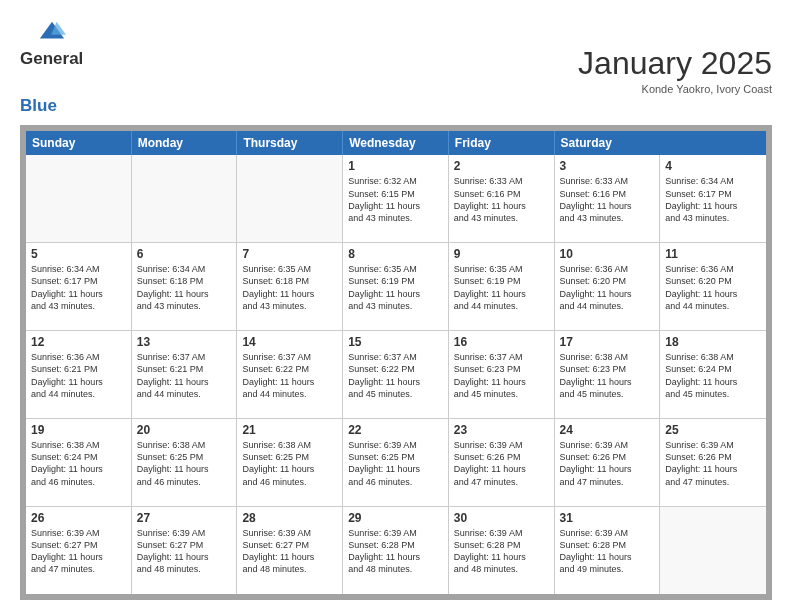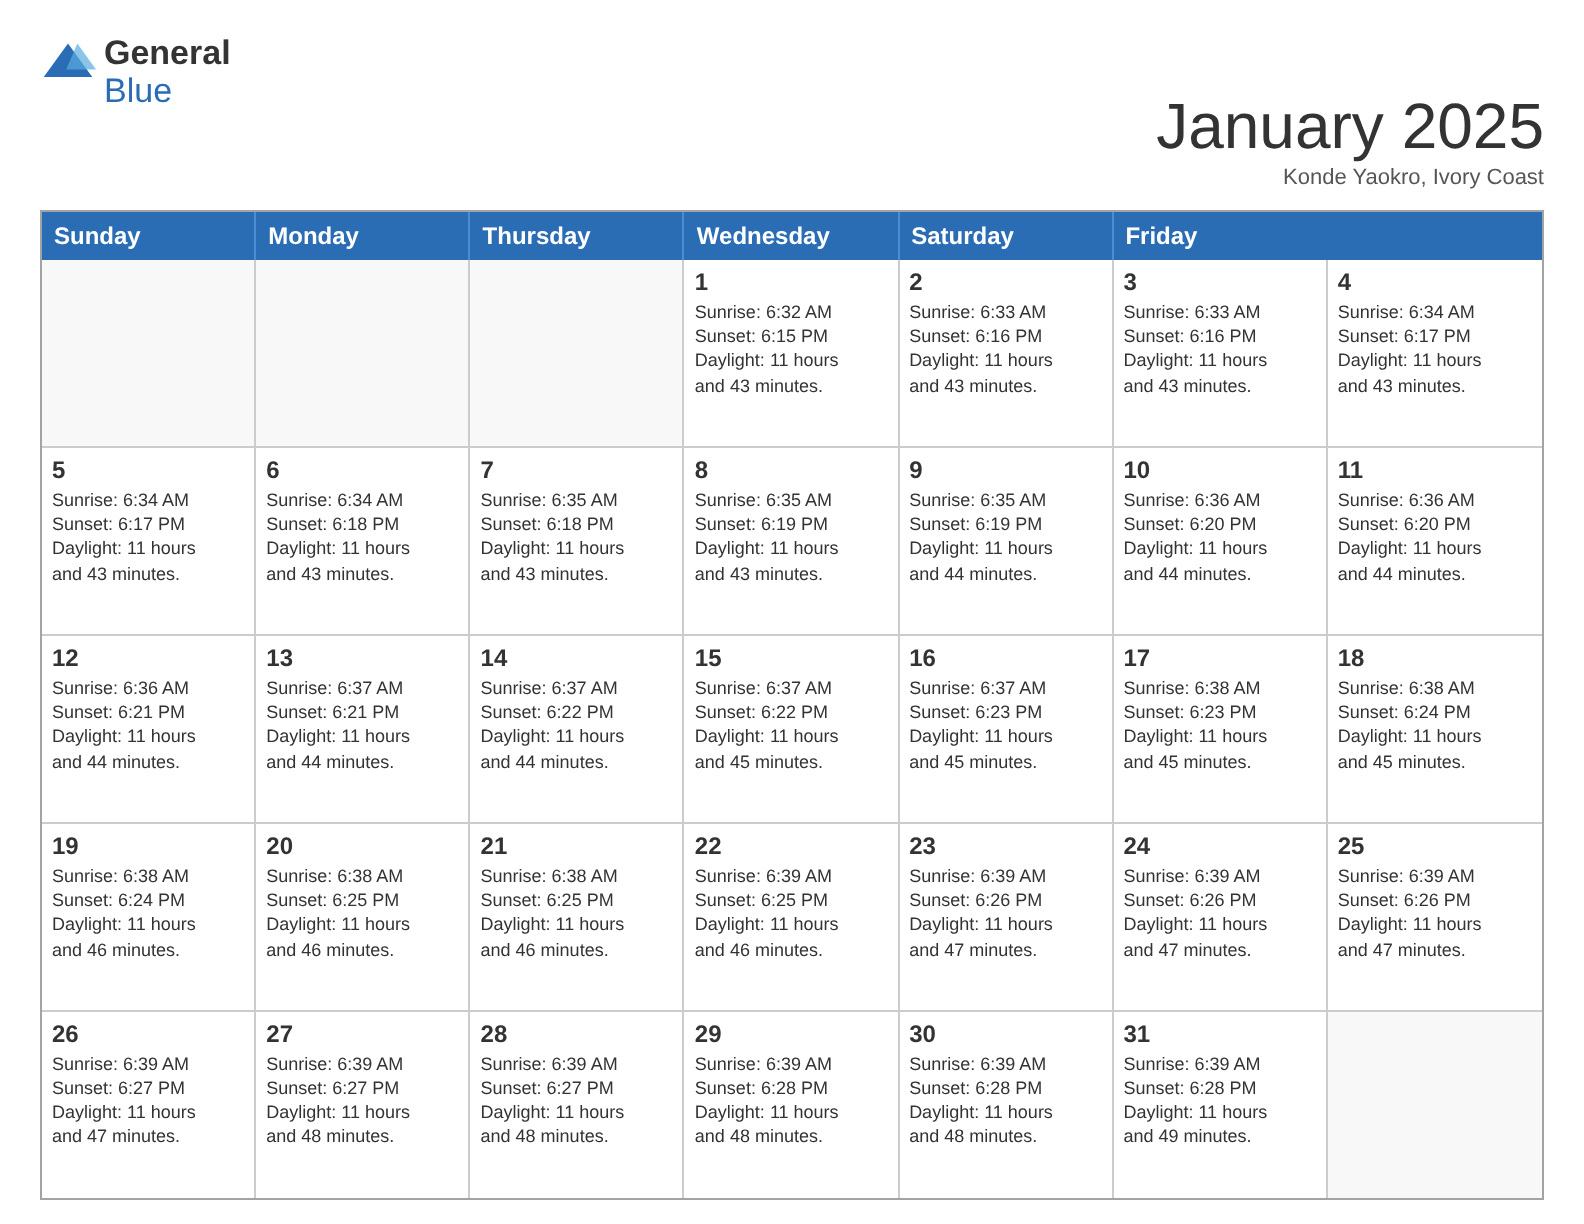--- a/index.html
+++ b/index.html
@@ -18,37 +18,39 @@
       flex-direction: column;
     }
     .header {
       display: flex;
       justify-content: space-between;
       align-items: flex-start;
       margin-bottom: 10px;
     }
     .logo {
       display: flex;
-      align-items: flex-start;
+      align-items: center;
       gap: 4px;
+      flex-direction: column;
     }
     .logo-text {
       display: flex;
       flex-direction: column;
       line-height: 1.1;
     }
     .logo-general {
       font-size: 17px;
       font-weight: bold;
       color: #333;
     }
     .logo-blue {
       font-size: 17px;
-      font-weight: normal;
+      font-weight: bold;
       color: #2a6db5;
+      margin-top: 28px;
     }
     .logo-icon {
       width: 28px;
       height: 28px;
     }
     .title-block {
       text-align: right;
     }
     .title-month {
       font-size: 32px;
@@ -59,21 +61,21 @@
     }
     .title-location {
       font-size: 11px;
       color: #555;
       margin-top: 2px;
     }
     .calendar {
       flex: 1;
       display: flex;
       flex-direction: column;
-      border: 1px solid #a3a3a3;
+      border: 6px solid #a3a3a3;
     }
     .cal-header {
       display: grid;
       grid-template-columns: repeat(7, 1fr);
       background: #2a6db5;
     }
     .cal-header-cell {
       color: #fff;
       font-size: 12px;
       font-weight: bold;
@@ -144,22 +146,22 @@
       <div class="title-location">Konde Yaokro, Ivory Coast</div>
     </div>
   </div>
 
   <div class="calendar">
     <div class="cal-header">
     <div class="cal-header-cell">Sunday</div>
         <div class="cal-header-cell">Monday</div>
         <div class="cal-header-cell">Thursday</div>
         <div class="cal-header-cell">Wednesday</div>
+        <div class="cal-header-cell">Friday</div>
         <div class="cal-header-cell">Saturday</div>
-        <div class="cal-header-cell">Friday</div>
       </div>
     <div class="cal-body">
     <div class="cal-row">
           <div class="cal-cell empty"></div>
           <div class="cal-cell empty"></div>
           <div class="cal-cell empty"></div>
           <div class="cal-cell">
             <div class="day-number">1</div>
             <div class="day-info" style="white-space: pre-line;">Sunrise: 6:32 AM
 Sunset: 6:15 PM

